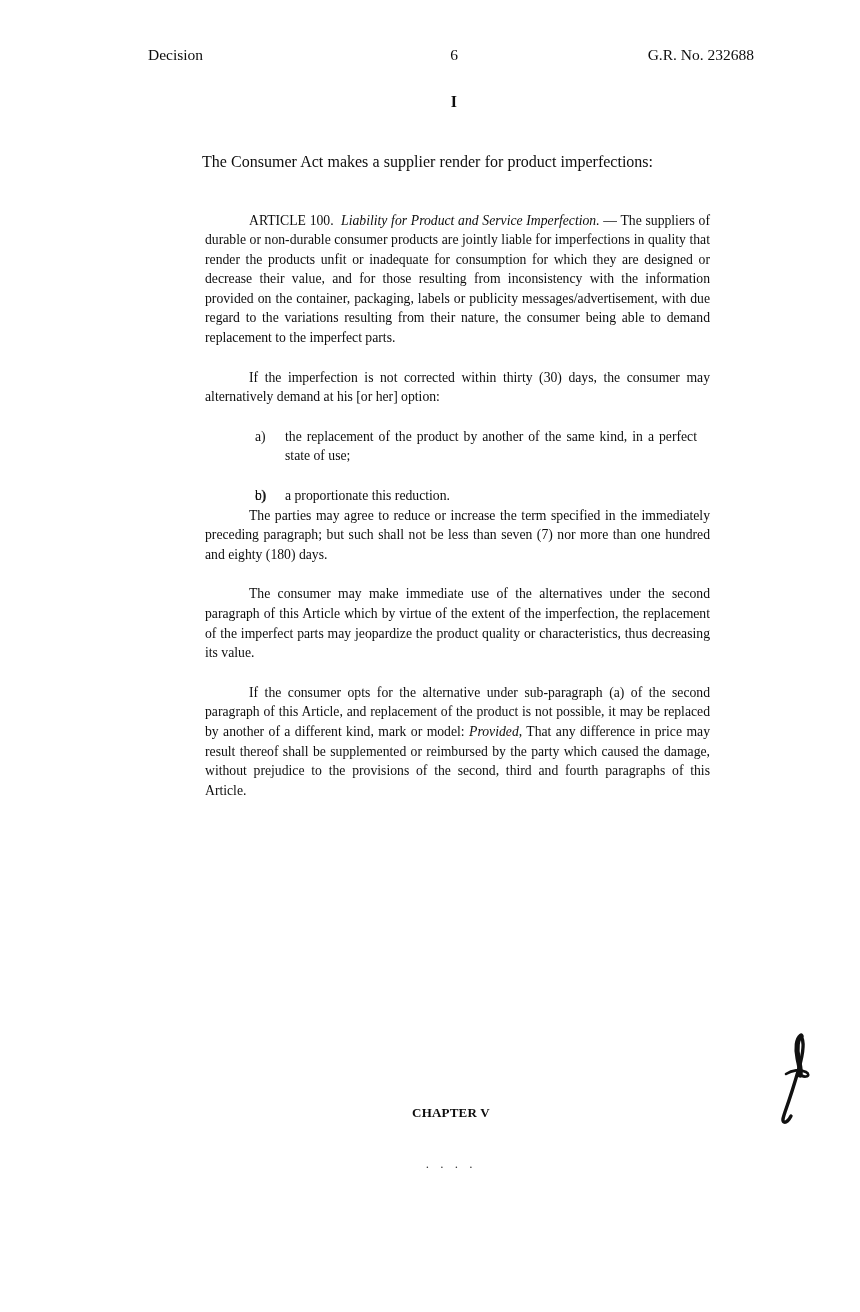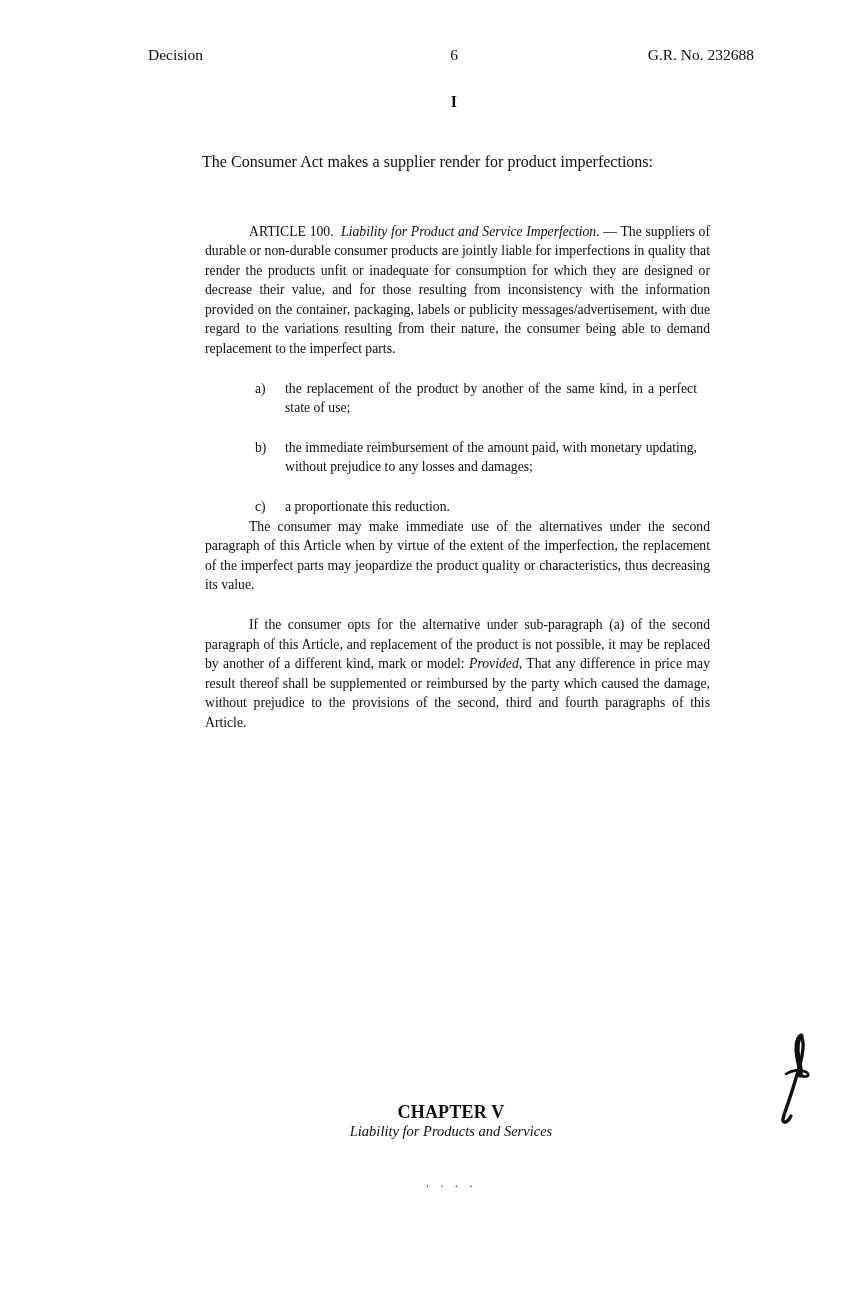--- a/index.html
+++ b/index.html
@@ -77,21 +77,21 @@
     margin: 0 0 0 0;
     font-size: 16px;
     line-height: 24.5px;
     text-align: justify;
     text-indent: 54px;
     word-spacing: 0.2px;
   }
 
   
   .quote-block {
-    margin-top: 47px;
+    margin-top: 36px;
     margin-left: 57px;
     width: 505px;
   }
   p.quote-par {
     margin: 0;
     font-size: 13.7px;
     line-height: 19.6px;
     text-align: justify;
     text-indent: 44px;
   }
@@ -136,21 +136,21 @@
 
   
   .chapter-head {
     position: absolute;
     top: 1103px;
     left: 148px;
     width: 606px;
     text-align: center;
   }
   .chapter-head .ch-title {
-    font-size: 18px;
+    font-size: 13px;
     font-weight: bold;
     line-height: 19px;
     letter-spacing: 0.2px;
   }
   .chapter-head .ch-sub {
     font-size: 14.5px;
     font-style: italic;
     line-height: 19px;
   }
   .chapter-head .ch-ellipsis {
@@ -186,49 +186,49 @@
   <div class="section-numeral">I</div>
 
   <div class="body-col">
 
     <p class="body-par">The Consumer Act makes a supplier render for product imperfections:</p>
 
     <div class="quote-block">
 
       <p class="quote-par"><span>ARTICLE 100.</span>&nbsp; <em>Liability for Product and Service Imperfection.</em> <span>—</span> <span>The suppliers of durable or non-durable consumer products are jointly liable for imperfections in quality that render the products unfit or inadequate for consumption for which they are designed or decrease their value, and for those resulting from inconsistency with the information provided on the container, packaging, labels or publicity messages/advertisement, with due regard to the variations resulting from their nature, the consumer being able to demand replacement to the imperfect parts.</span></p>
 
+      <p class="quote-par">If the imperfection is not corrected within thirty (30) days, the consumer may alternatively demand at his [or her] option:</p>
 
       <ol class="quote-list">
         <li>
           <span class="li-marker">a)</span>
           <span>the replacement of the product by another of the same kind, in a perfect state of use;</span>
         </li>
         <li>
           <span class="li-marker">b)</span>
-          <span>the immediate reimbursement of the amount paid, with monetary updating, without prejudice to any losses and damages;</span>
         </li>
         <li>
           <span class="li-marker">c)</span>
           <span>a proportionate this reduction.</span>
         </li>
       </ol>
 
-
-      <p class="quote-par">The consumer may make immediate use of the alternatives under the second paragraph of this Article when by virtue of the extent of the imperfection, the replacement of the imperfect parts may jeopardize the product quality or characteristics, thus decreasing its value.</p>
+      <p class="quote-par after-list">The parties may agree to reduce or increase the term specified in the immediately preceding paragraph; but such shall not be less than seven (7) nor more than one hundred and eighty (180) days.</p>
+
+      <p class="quote-par">The consumer may make immediate use of the alternatives under the second paragraph of this Article which by virtue of the extent of the imperfection, the replacement of the imperfect parts may jeopardize the product quality or characteristics, thus decreasing its value.</p>
 
       <p class="quote-par"><span>If the consumer opts for the alternative under sub-paragraph (a) of the second paragraph of this Article, and replacement of the product is not possible, it may be replaced by another of a different kind, mark or model: </span><em>Provided</em><span>, That any difference in price may result thereof shall be supplemented or reimbursed by the party which caused the damage, without prejudice to the provisions of the second, third and fourth paragraphs of this Article.</span></p>
 
     </div>
 
 
   </div>
 
   <div class="chapter-head">
     <div class="ch-title">CHAPTER V</div>
-    <div class="ch-sub">Liability for Products and Services</div>
     <div class="ch-ellipsis">. . . .</div>
   </div>
 
   <div class="margin-initial">
     <svg width="60" height="100" viewBox="0 0 60 100" aria-hidden="true">
       <path d="M31 8 C35 14, 33 26, 29 40 C25 54, 20 70, 15 84
                C13 90, 12 93, 14 94 C16 95, 19 92, 21 88" fill="none" stroke="#111111" stroke-width="3.4" stroke-linecap="round"></path>
       <path d="M31 8 C27 11, 26 20, 28 30 C29 36, 31 41, 30 47" fill="none" stroke="#111111" stroke-width="5.2" stroke-linecap="round"></path>
       <path d="M16 46 C22 42, 30 41, 36 44 C39 45.5, 39 48, 36 48.5
                C33 49, 30 47, 28 45" fill="none" stroke="#111111" stroke-width="2.6" stroke-linecap="round"></path>

